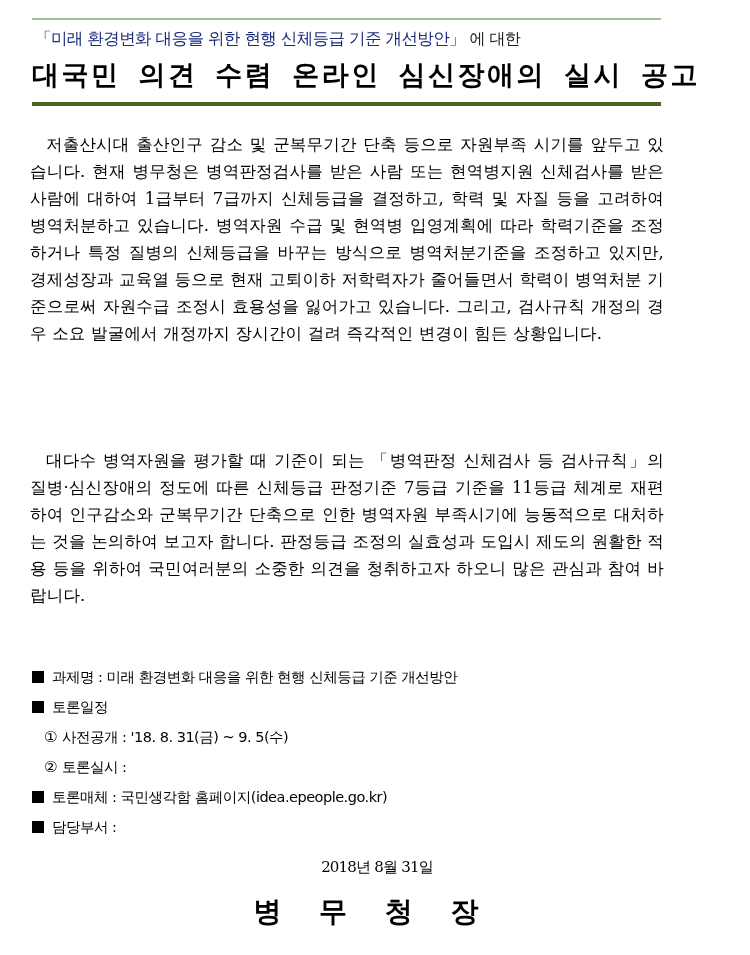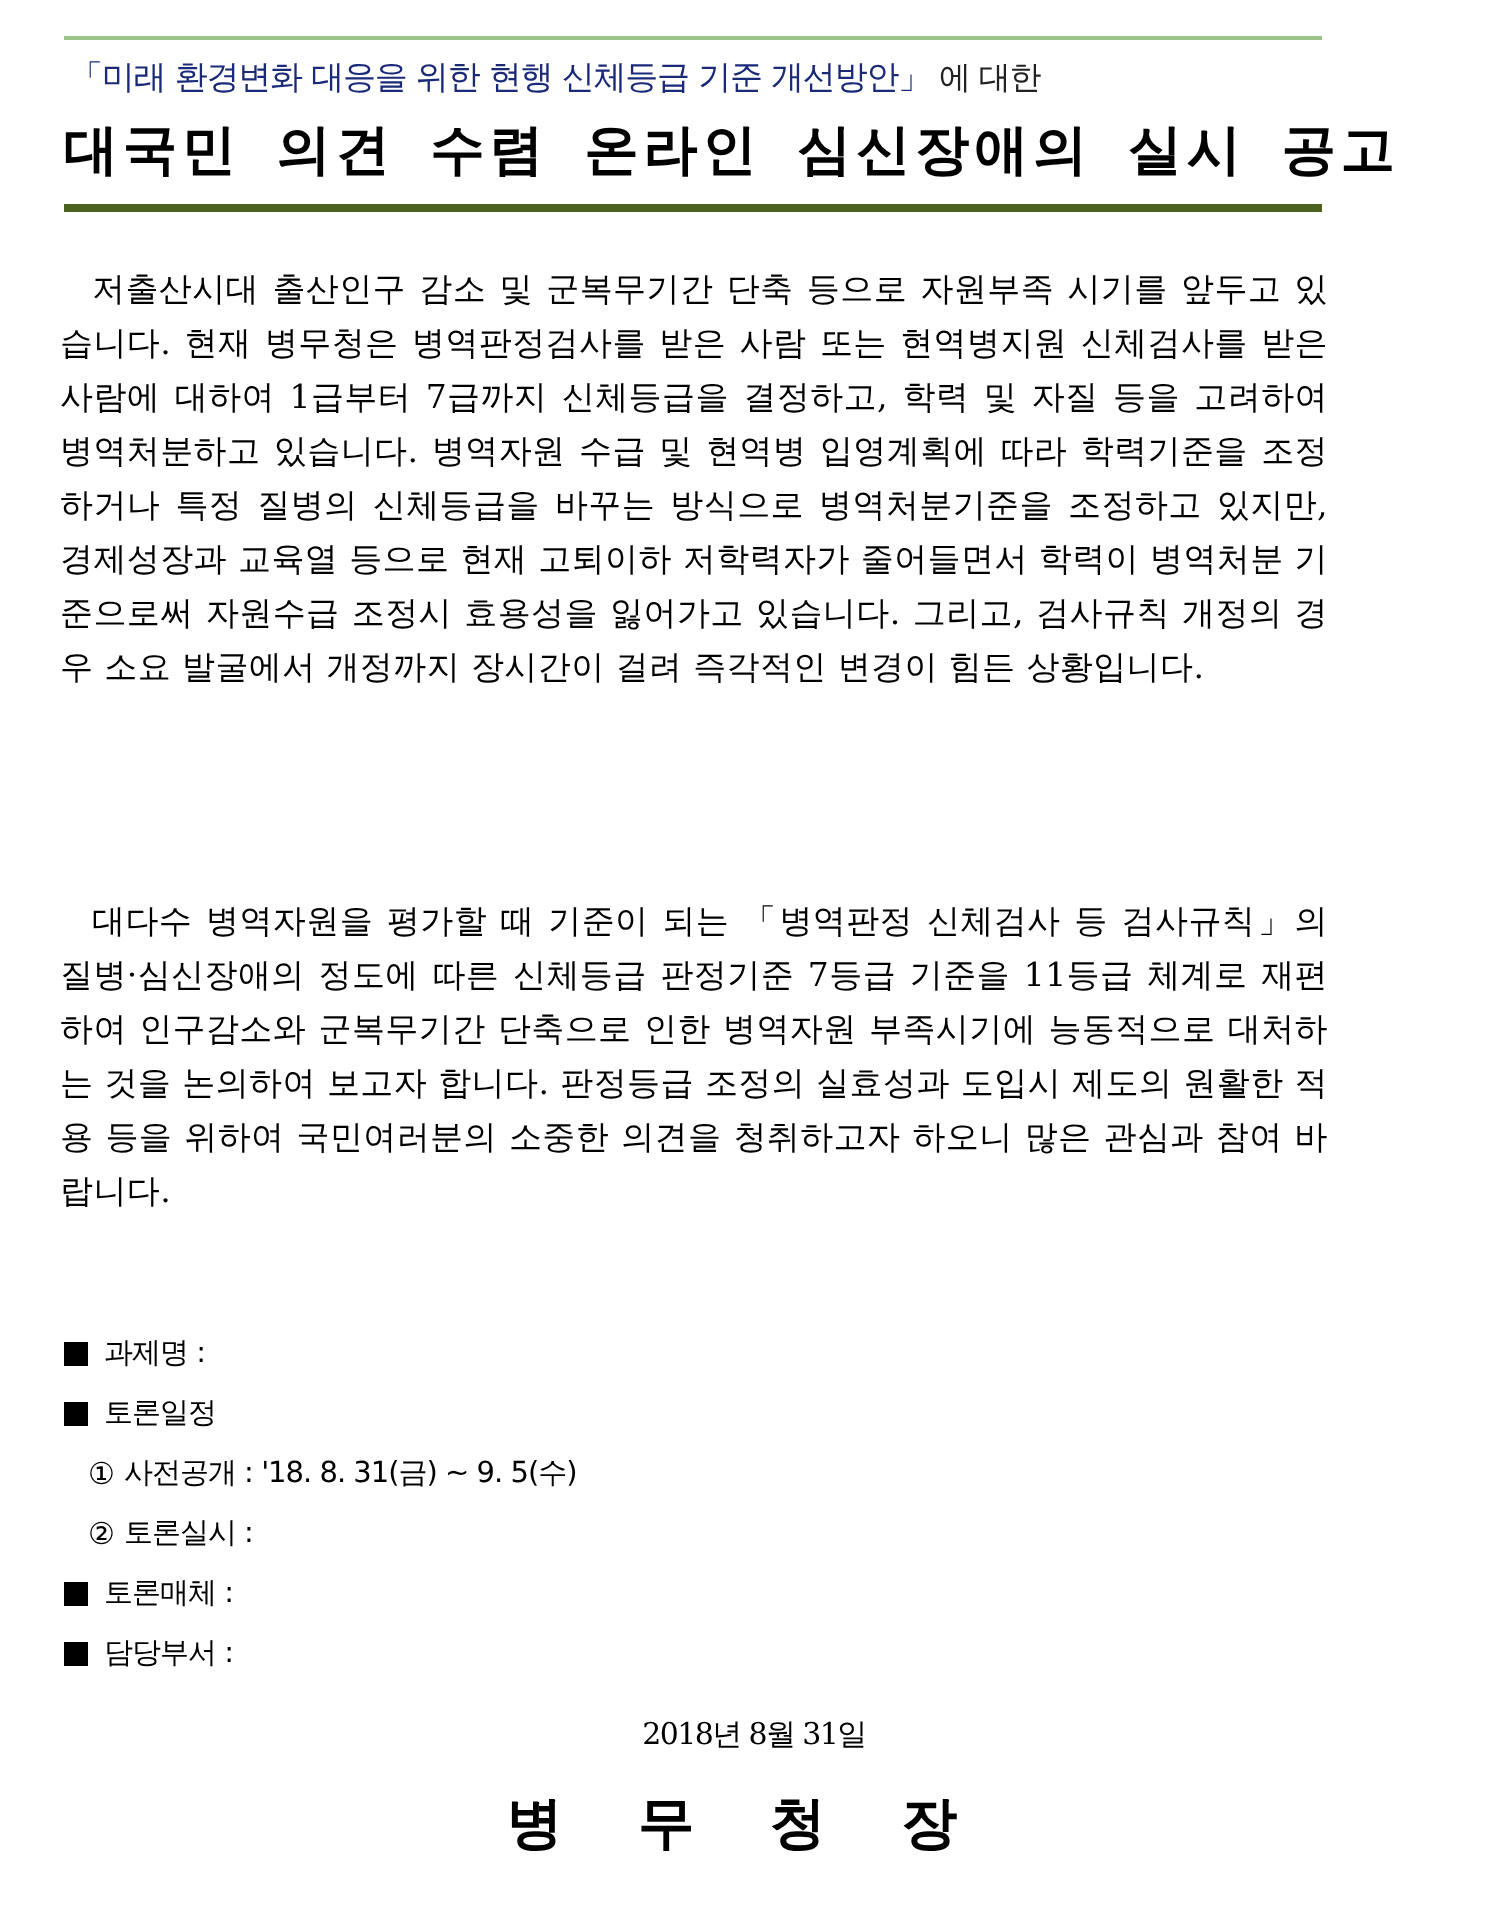--- a/index.html
+++ b/index.html
@@ -134,40 +134,42 @@
 
 <div class="body-text para2">
   <p>대다수 병역자원을 평가할 때 기준이 되는 「병역판정 신체검사 등 검사규칙」의 질병·심신장애의 정도에 따른 신체등급 판정기준 7등급 기준을 11등급 체계로 재편하여 인구감소와 군복무기간 단축으로 인한 병역자원 부족시기에 능동적으로 대처하는 것을 논의하여 보고자 합니다. 판정등급 조정의 실효성과 도입시 제도의 원활한 적용 등을 위하여 국민여러분의 소중한 의견을 청취하고자 하오니 많은 관심과 참여 바랍니다.</p>
 </div>
 
 <div class="info-list">
   <div class="info-row">
     <span class="bullet"></span>
     <span>과제명</span>
       <span style="white-space:pre"> : </span>
+      <span>미래 환경변화 대응을 위한 현행 신체등급 기준 개선방안</span>
   </div>
   <div class="info-row">
     <span class="bullet"></span>
     <span>토론일정</span>
   </div>
   <div class="info-row sub-row">
     <span class="circ-num">①</span>
     <span>사전공개</span>
       <span style="white-space:pre"> : </span>
       <span>'18. 8. 31(금) ~ 9. 5(수)</span>
   </div>
   <div class="info-row sub-row">
     <span class="circ-num">②</span>
     <span>토론실시</span>
       <span style="white-space:pre"> : </span>
   </div>
   <div class="info-row">
     <span class="bullet"></span>
     <span>토론매체</span>
       <span style="white-space:pre"> : </span>
+      <span>국민생각함 홈페이지(idea.epeople.go.kr)</span>
   </div>
   <div class="info-row">
     <span class="bullet"></span>
     <span>담당부서</span>
       <span style="white-space:pre"> : </span>
   </div>
 </div>
 
 <div class="date-line">2018년 8월 31일</div>
 

